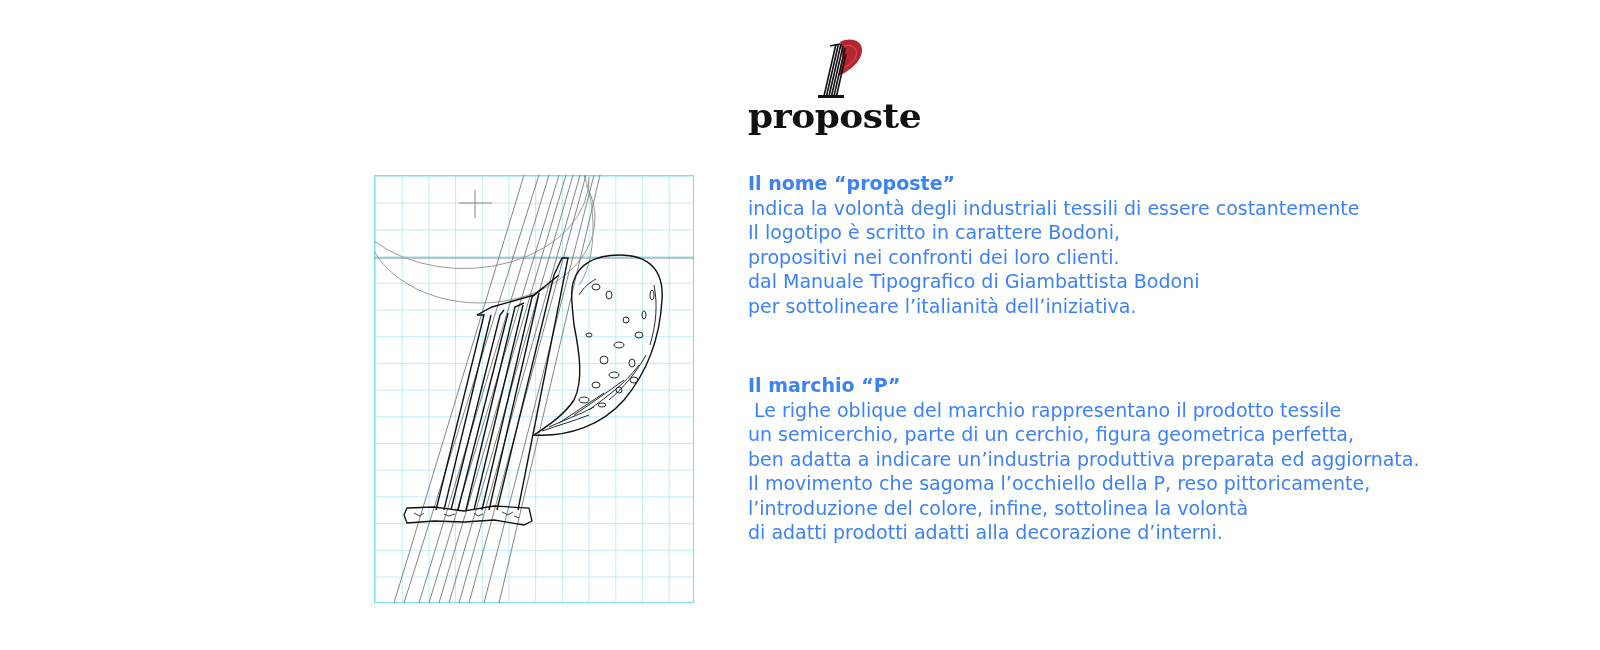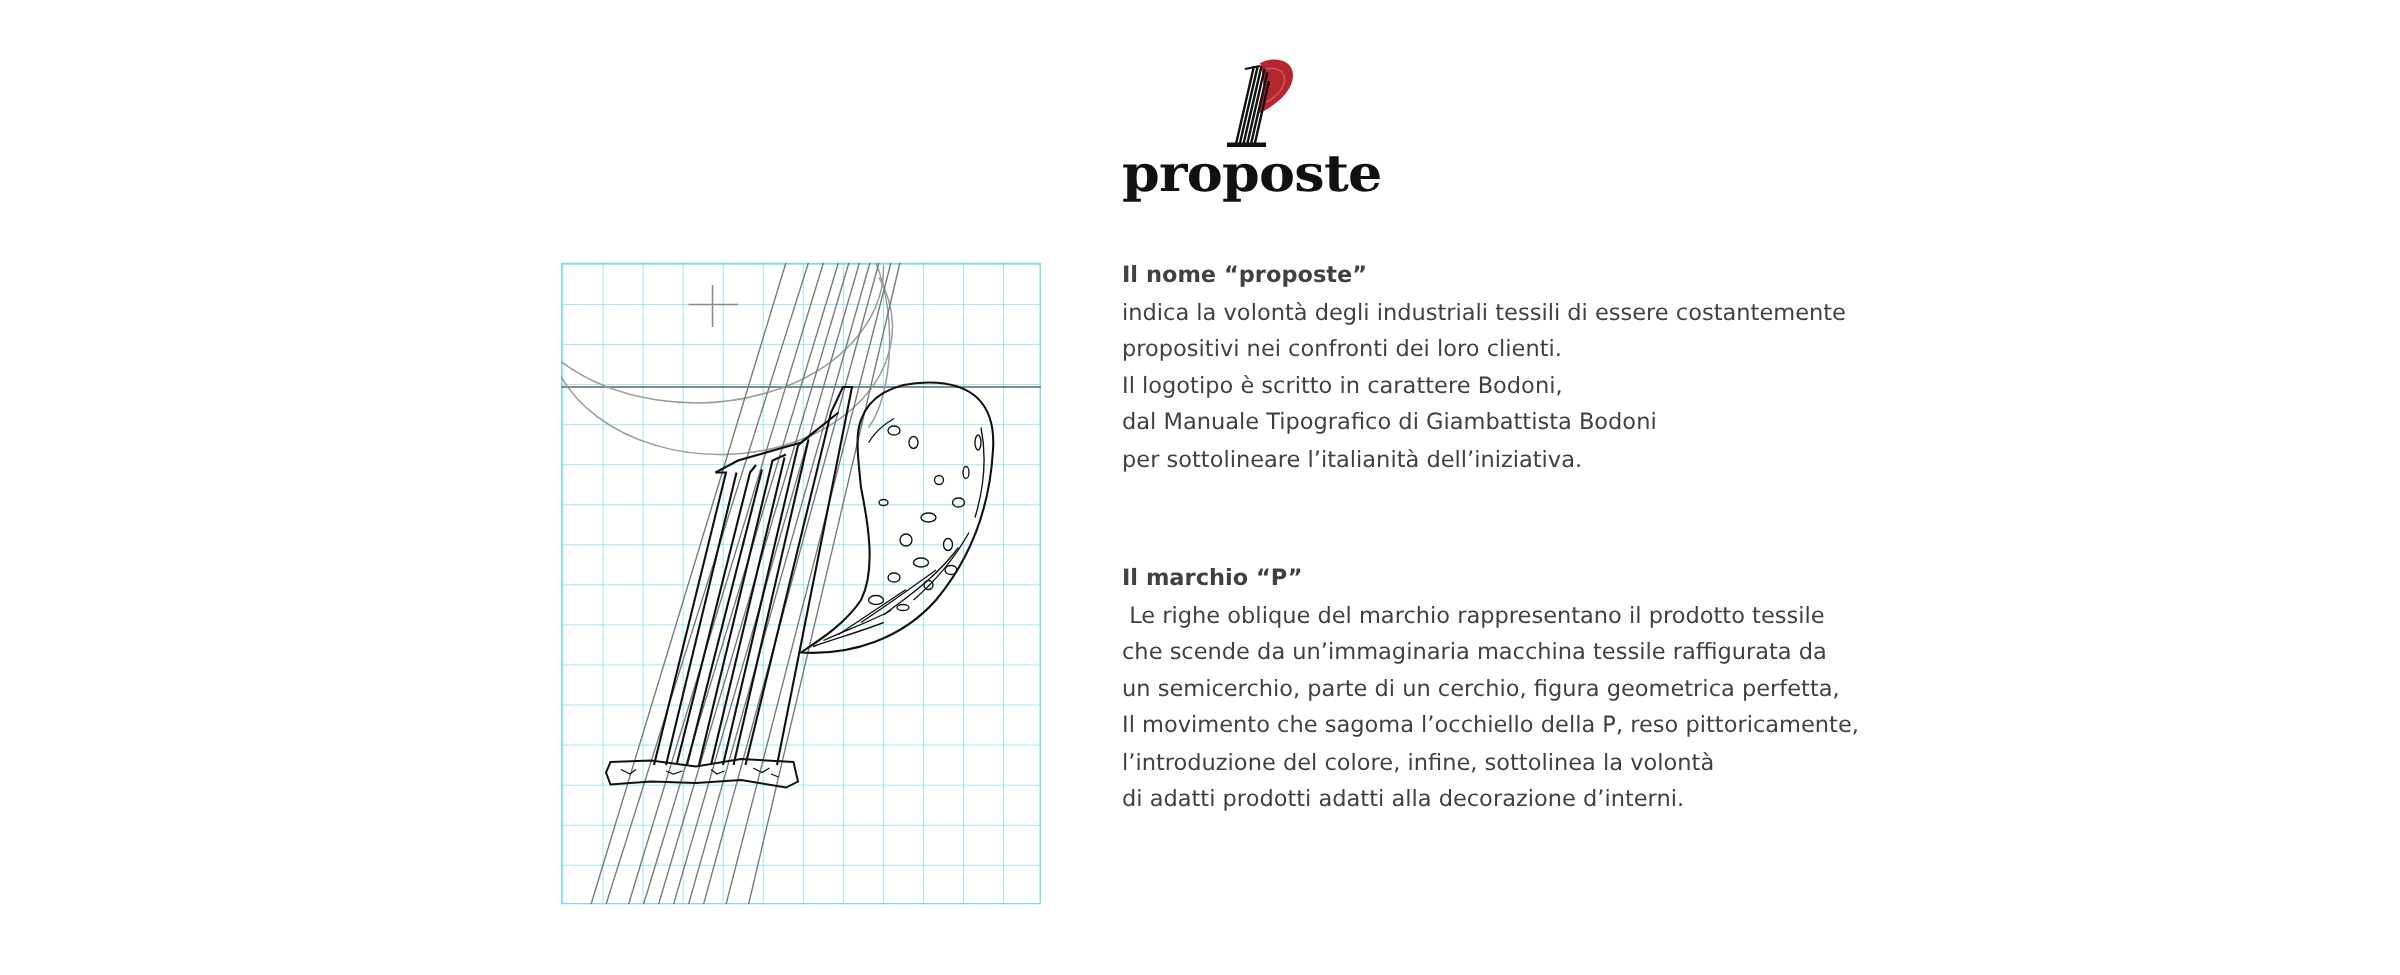--- a/index.html
+++ b/index.html
@@ -5,22 +5,22 @@
   html, body { margin: 0; padding: 0; background: #ffffff; }
   body { width: 1600px; height: 650px; position: relative; overflow: hidden;
          font-family: "DejaVu Sans", sans-serif; color: #1a1a1a; }
   .logo { position: absolute; left: 748px; top: 38px; width: 170px; height: 100px; }
   .logo-mark { position: absolute; left: 56px; top: 0; width: 60px; height: 62px; }
   .logo-word { position: absolute; left: 0; top: 58px;
                font-family: "DejaVu Serif", serif; font-weight: bold;
                font-size: 36px; letter-spacing: -0.5px; color: #111; line-height: 40px;
                transform: scaleY(0.95); }
   .drawing { position: absolute; left: 374px; top: 175px; width: 320px; height: 428px; }
-  .text-block { position: absolute; left: 748px; font-size: 15px; line-height: 24.5px;
-                color: #404040; }
+  .text-block { position: absolute; left: 748px; font-size: 19px; line-height: 24.5px;
+                color: #3b82f6; }
   .text-block .heading { font-weight: bold; }
   .text-block .line { white-space: pre; display: block; }
   #block-nome { top: 171px; }
   #block-marchio { top: 373px; }
 </style>
 </head>
 <body>
 
 <div class="logo">
   <svg class="logo-mark" viewBox="0 0 60 62">
@@ -132,27 +132,27 @@
         <path d="M235 225 C250 212 262 198 272 180"></path>
       <path d="M205 120 C210 112 215 108 222 104"></path>
         <path d="M280 110 C284 130 282 150 276 170"></path>
     </g>
   </g>
 </svg>
 
 <div class="text-block" id="block-nome">
   <span class="line heading">Il nome “proposte”</span>
   <span class="line">indica la volontà degli industriali tessili di essere costantemente</span>
+  <span class="line">Il logotipo è scritto in carattere Bodoni,</span>
   <span class="line">propositivi nei confronti dei loro clienti.</span>
-  <span class="line">Il logotipo è scritto in carattere Bodoni,</span>
   <span class="line">dal Manuale Tipografico di Giambattista Bodoni</span>
   <span class="line">per sottolineare l’italianità dell’iniziativa.</span>
 </div>
 
 <div class="text-block" id="block-marchio">
   <span class="line heading">Il marchio “P”</span>
   <span class="line"> Le righe oblique del marchio rappresentano il prodotto tessile</span>
-  <span class="line">che scende da un’immaginaria macchina tessile raffigurata da</span>
   <span class="line">un semicerchio, parte di un cerchio, figura geometrica perfetta,</span>
+  <span class="line">ben adatta a indicare un’industria produttiva preparata ed aggiornata.</span>
   <span class="line">Il movimento che sagoma l’occhiello della P, reso pittoricamente,</span>
   <span class="line">l’introduzione del colore, infine, sottolinea la volontà</span>
   <span class="line">di adatti prodotti adatti alla decorazione d’interni.</span>
 </div>
 
 </body></html>

